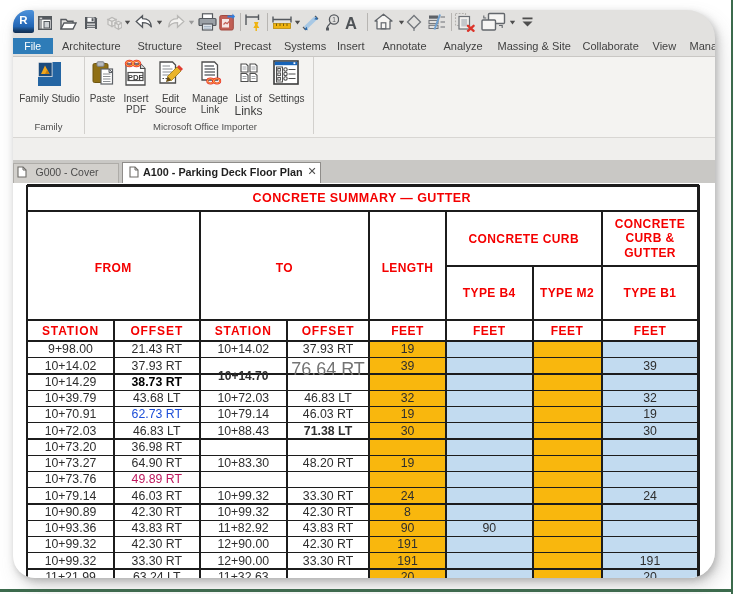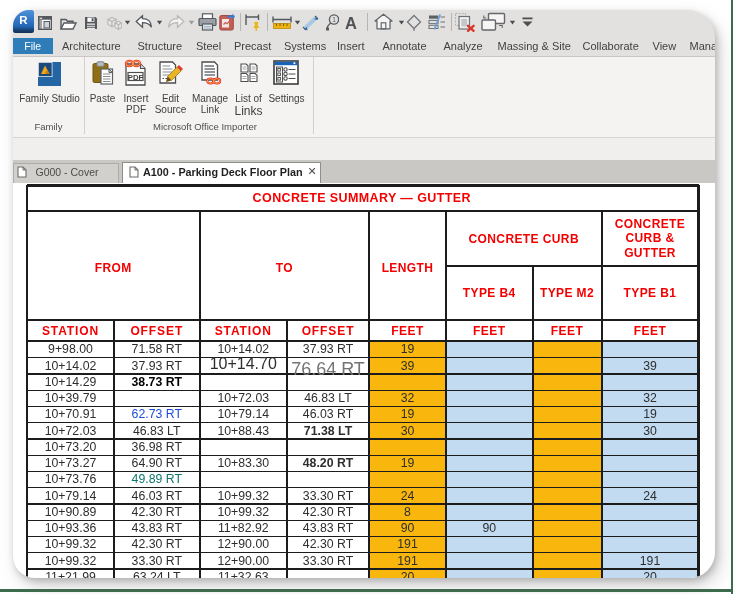--- a/index.html
+++ b/index.html
@@ -420,33 +420,34 @@
     <div class="a ct" style="left:487.0px;top:276.31px;width:300px;font-size:12px;font-weight:bold;color:#F40000;letter-spacing:0.4px;white-space:nowrap">TYPE B1</div>
     <div class="a ct" style="left:-92.5px;top:313.76px;width:300px;font-size:12px;font-weight:bold;color:#F40000;letter-spacing:0.9px;white-space:nowrap">STATION</div>
     <div class="a ct" style="left:-6.25px;top:313.76px;width:300px;font-size:12px;font-weight:bold;color:#F40000;letter-spacing:0.9px;white-space:nowrap">OFFSET</div>
     <div class="a ct" style="left:80.25px;top:313.76px;width:300px;font-size:12px;font-weight:bold;color:#F40000;letter-spacing:0.9px;white-space:nowrap">STATION</div>
     <div class="a ct" style="left:165.0px;top:313.76px;width:300px;font-size:12px;font-weight:bold;color:#F40000;letter-spacing:0.9px;white-space:nowrap">OFFSET</div>
     <div class="a ct" style="left:244.5px;top:313.76px;width:300px;font-size:12px;font-weight:bold;color:#F40000;letter-spacing:0.4px;white-space:nowrap">FEET</div>
     <div class="a ct" style="left:326.25px;top:313.76px;width:300px;font-size:12px;font-weight:bold;color:#F40000;letter-spacing:0.4px;white-space:nowrap">FEET</div>
     <div class="a ct" style="left:404.0px;top:313.76px;width:300px;font-size:12px;font-weight:bold;color:#F40000;letter-spacing:0.4px;white-space:nowrap">FEET</div>
     <div class="a ct" style="left:487.0px;top:313.76px;width:300px;font-size:12px;font-weight:bold;color:#F40000;letter-spacing:0.4px;white-space:nowrap">FEET</div>
     <div class="a ct" style="left:-92.5px;top:332.499px;width:300px;font-size:12.3px;font-weight:normal;color:#2e2e2e;letter-spacing:0px;white-space:nowrap">9+98.00</div>
-    <div class="a ct" style="left:-6.25px;top:332.499px;width:300px;font-size:12.3px;font-weight:normal;color:#2e2e2e;letter-spacing:0px;white-space:nowrap">71.58 RT</div>
+    <div class="a ct" style="left:-6.25px;top:332.499px;width:300px;font-size:12.3px;font-weight:normal;color:#2e2e2e;letter-spacing:0px;white-space:nowrap">21.43 RT</div>
     <div class="a ct" style="left:80.25px;top:332.499px;width:300px;font-size:12.3px;font-weight:normal;color:#2e2e2e;letter-spacing:0px;white-space:nowrap">10+14.02</div>
     <div class="a ct" style="left:165.0px;top:332.499px;width:300px;font-size:12.3px;font-weight:normal;color:#2e2e2e;letter-spacing:0px;white-space:nowrap">37.93 RT</div>
     <div class="a ct" style="left:244.5px;top:332.499px;width:300px;font-size:12.3px;font-weight:normal;color:#2e2e2e;letter-spacing:0px;white-space:nowrap">19</div>
     <div class="a ct" style="left:-92.5px;top:348.749px;width:300px;font-size:12.3px;font-weight:normal;color:#2e2e2e;letter-spacing:0px;white-space:nowrap">10+14.02</div>
     <div class="a ct" style="left:-6.25px;top:348.749px;width:300px;font-size:12.3px;font-weight:normal;color:#2e2e2e;letter-spacing:0px;white-space:nowrap">37.93 RT</div>
-    <div class="a ct" style="left:80.25px;top:345px;width:300px;font-size:16px;font-weight:normal;color:#2e2e2e;letter-spacing:0px;white-space:nowrap">10+14.70</div>
+    <div class="a ct" style="left:80.25px;top:359px;width:300px;font-size:12px;font-weight:bold;color:#2e2e2e;letter-spacing:0px;white-space:nowrap">10+14.70</div>
     <div class="a ct" style="left:165.0px;top:348.749px;width:300px;font-size:18px;font-weight:normal;color:#737373;letter-spacing:0px;white-space:nowrap">76.64 RT</div>
     <div class="a ct" style="left:244.5px;top:348.749px;width:300px;font-size:12.3px;font-weight:normal;color:#2e2e2e;letter-spacing:0px;white-space:nowrap">39</div>
     <div class="a ct" style="left:487.0px;top:348.749px;width:300px;font-size:12.3px;font-weight:normal;color:#2e2e2e;letter-spacing:0px;white-space:nowrap">39</div>
     <div class="a ct" style="left:-92.5px;top:364.999px;width:300px;font-size:12.3px;font-weight:normal;color:#2e2e2e;letter-spacing:0px;white-space:nowrap">10+14.29</div>
     <div class="a ct" style="left:-6.25px;top:364.999px;width:300px;font-size:12.3px;font-weight:bold;color:#000000;letter-spacing:0px;white-space:nowrap">38.73 RT</div>
     <div class="a ct" style="left:-92.5px;top:381.249px;width:300px;font-size:12.3px;font-weight:normal;color:#2e2e2e;letter-spacing:0px;white-space:nowrap">10+39.79</div>
+    <div class="a ct" style="left:-6.25px;top:381.249px;width:300px;font-size:12.3px;font-weight:normal;color:#2e2e2e;letter-spacing:0px;white-space:nowrap">43.68 LT</div>
     <div class="a ct" style="left:80.25px;top:381.249px;width:300px;font-size:12.3px;font-weight:normal;color:#2e2e2e;letter-spacing:0px;white-space:nowrap">10+72.03</div>
     <div class="a ct" style="left:165.0px;top:381.249px;width:300px;font-size:12.3px;font-weight:normal;color:#2e2e2e;letter-spacing:0px;white-space:nowrap">46.83 LT</div>
     <div class="a ct" style="left:244.5px;top:381.249px;width:300px;font-size:12.3px;font-weight:normal;color:#2e2e2e;letter-spacing:0px;white-space:nowrap">32</div>
     <div class="a ct" style="left:487.0px;top:381.249px;width:300px;font-size:12.3px;font-weight:normal;color:#2e2e2e;letter-spacing:0px;white-space:nowrap">32</div>
     <div class="a ct" style="left:-92.5px;top:397.499px;width:300px;font-size:12.3px;font-weight:normal;color:#2e2e2e;letter-spacing:0px;white-space:nowrap">10+70.91</div>
     <div class="a ct" style="left:-6.25px;top:397.499px;width:300px;font-size:12.3px;font-weight:normal;color:#1d4ed8;letter-spacing:0px;white-space:nowrap">62.73 RT</div>
     <div class="a ct" style="left:80.25px;top:397.499px;width:300px;font-size:12.3px;font-weight:normal;color:#2e2e2e;letter-spacing:0px;white-space:nowrap">10+79.14</div>
     <div class="a ct" style="left:165.0px;top:397.499px;width:300px;font-size:12.3px;font-weight:normal;color:#2e2e2e;letter-spacing:0px;white-space:nowrap">46.03 RT</div>
     <div class="a ct" style="left:244.5px;top:397.499px;width:300px;font-size:12.3px;font-weight:normal;color:#2e2e2e;letter-spacing:0px;white-space:nowrap">19</div>
     <div class="a ct" style="left:487.0px;top:397.499px;width:300px;font-size:12.3px;font-weight:normal;color:#2e2e2e;letter-spacing:0px;white-space:nowrap">19</div>
@@ -454,24 +455,24 @@
     <div class="a ct" style="left:-6.25px;top:413.749px;width:300px;font-size:12.3px;font-weight:normal;color:#2e2e2e;letter-spacing:0px;white-space:nowrap">46.83 LT</div>
     <div class="a ct" style="left:80.25px;top:413.749px;width:300px;font-size:12.3px;font-weight:normal;color:#2e2e2e;letter-spacing:0px;white-space:nowrap">10+88.43</div>
     <div class="a ct" style="left:165.0px;top:413.749px;width:300px;font-size:12.3px;font-weight:bold;color:#2e2e2e;letter-spacing:0px;white-space:nowrap">71.38 LT</div>
     <div class="a ct" style="left:244.5px;top:413.749px;width:300px;font-size:12.3px;font-weight:normal;color:#2e2e2e;letter-spacing:0px;white-space:nowrap">30</div>
     <div class="a ct" style="left:487.0px;top:413.749px;width:300px;font-size:12.3px;font-weight:normal;color:#2e2e2e;letter-spacing:0px;white-space:nowrap">30</div>
     <div class="a ct" style="left:-92.5px;top:429.999px;width:300px;font-size:12.3px;font-weight:normal;color:#2e2e2e;letter-spacing:0px;white-space:nowrap">10+73.20</div>
     <div class="a ct" style="left:-6.25px;top:429.999px;width:300px;font-size:12.3px;font-weight:normal;color:#2e2e2e;letter-spacing:0px;white-space:nowrap">36.98 RT</div>
     <div class="a ct" style="left:-92.5px;top:446.249px;width:300px;font-size:12.3px;font-weight:normal;color:#2e2e2e;letter-spacing:0px;white-space:nowrap">10+73.27</div>
     <div class="a ct" style="left:-6.25px;top:446.249px;width:300px;font-size:12.3px;font-weight:normal;color:#2e2e2e;letter-spacing:0px;white-space:nowrap">64.90 RT</div>
     <div class="a ct" style="left:80.25px;top:446.249px;width:300px;font-size:12.3px;font-weight:normal;color:#2e2e2e;letter-spacing:0px;white-space:nowrap">10+83.30</div>
-    <div class="a ct" style="left:165.0px;top:446.249px;width:300px;font-size:12.3px;font-weight:bold;color:#2e2e2e;letter-spacing:0px;white-space:nowrap">48.20 RT</div>
+    <div class="a ct" style="left:165.0px;top:446.249px;width:300px;font-size:12.3px;font-weight:normal;color:#2e2e2e;letter-spacing:0px;white-space:nowrap">48.20 RT</div>
     <div class="a ct" style="left:244.5px;top:446.249px;width:300px;font-size:12.3px;font-weight:normal;color:#2e2e2e;letter-spacing:0px;white-space:nowrap">19</div>
     <div class="a ct" style="left:-92.5px;top:462.499px;width:300px;font-size:12.3px;font-weight:normal;color:#2e2e2e;letter-spacing:0px;white-space:nowrap">10+73.76</div>
-    <div class="a ct" style="left:-6.25px;top:462.499px;width:300px;font-size:12.3px;font-weight:normal;color:#0f766e;letter-spacing:0px;white-space:nowrap">49.89 RT</div>
+    <div class="a ct" style="left:-6.25px;top:462.499px;width:300px;font-size:12.3px;font-weight:normal;color:#be185d;letter-spacing:0px;white-space:nowrap">49.89 RT</div>
     <div class="a ct" style="left:-92.5px;top:478.749px;width:300px;font-size:12.3px;font-weight:normal;color:#2e2e2e;letter-spacing:0px;white-space:nowrap">10+79.14</div>
     <div class="a ct" style="left:-6.25px;top:478.749px;width:300px;font-size:12.3px;font-weight:normal;color:#2e2e2e;letter-spacing:0px;white-space:nowrap">46.03 RT</div>
     <div class="a ct" style="left:80.25px;top:478.749px;width:300px;font-size:12.3px;font-weight:normal;color:#2e2e2e;letter-spacing:0px;white-space:nowrap">10+99.32</div>
     <div class="a ct" style="left:165.0px;top:478.749px;width:300px;font-size:12.3px;font-weight:normal;color:#2e2e2e;letter-spacing:0px;white-space:nowrap">33.30 RT</div>
     <div class="a ct" style="left:244.5px;top:478.749px;width:300px;font-size:12.3px;font-weight:normal;color:#2e2e2e;letter-spacing:0px;white-space:nowrap">24</div>
     <div class="a ct" style="left:487.0px;top:478.749px;width:300px;font-size:12.3px;font-weight:normal;color:#2e2e2e;letter-spacing:0px;white-space:nowrap">24</div>
     <div class="a ct" style="left:-92.5px;top:494.999px;width:300px;font-size:12.3px;font-weight:normal;color:#2e2e2e;letter-spacing:0px;white-space:nowrap">10+90.89</div>
     <div class="a ct" style="left:-6.25px;top:494.999px;width:300px;font-size:12.3px;font-weight:normal;color:#2e2e2e;letter-spacing:0px;white-space:nowrap">42.30 RT</div>
     <div class="a ct" style="left:80.25px;top:494.999px;width:300px;font-size:12.3px;font-weight:normal;color:#2e2e2e;letter-spacing:0px;white-space:nowrap">10+99.32</div>
     <div class="a ct" style="left:165.0px;top:494.999px;width:300px;font-size:12.3px;font-weight:normal;color:#2e2e2e;letter-spacing:0px;white-space:nowrap">42.30 RT</div>

